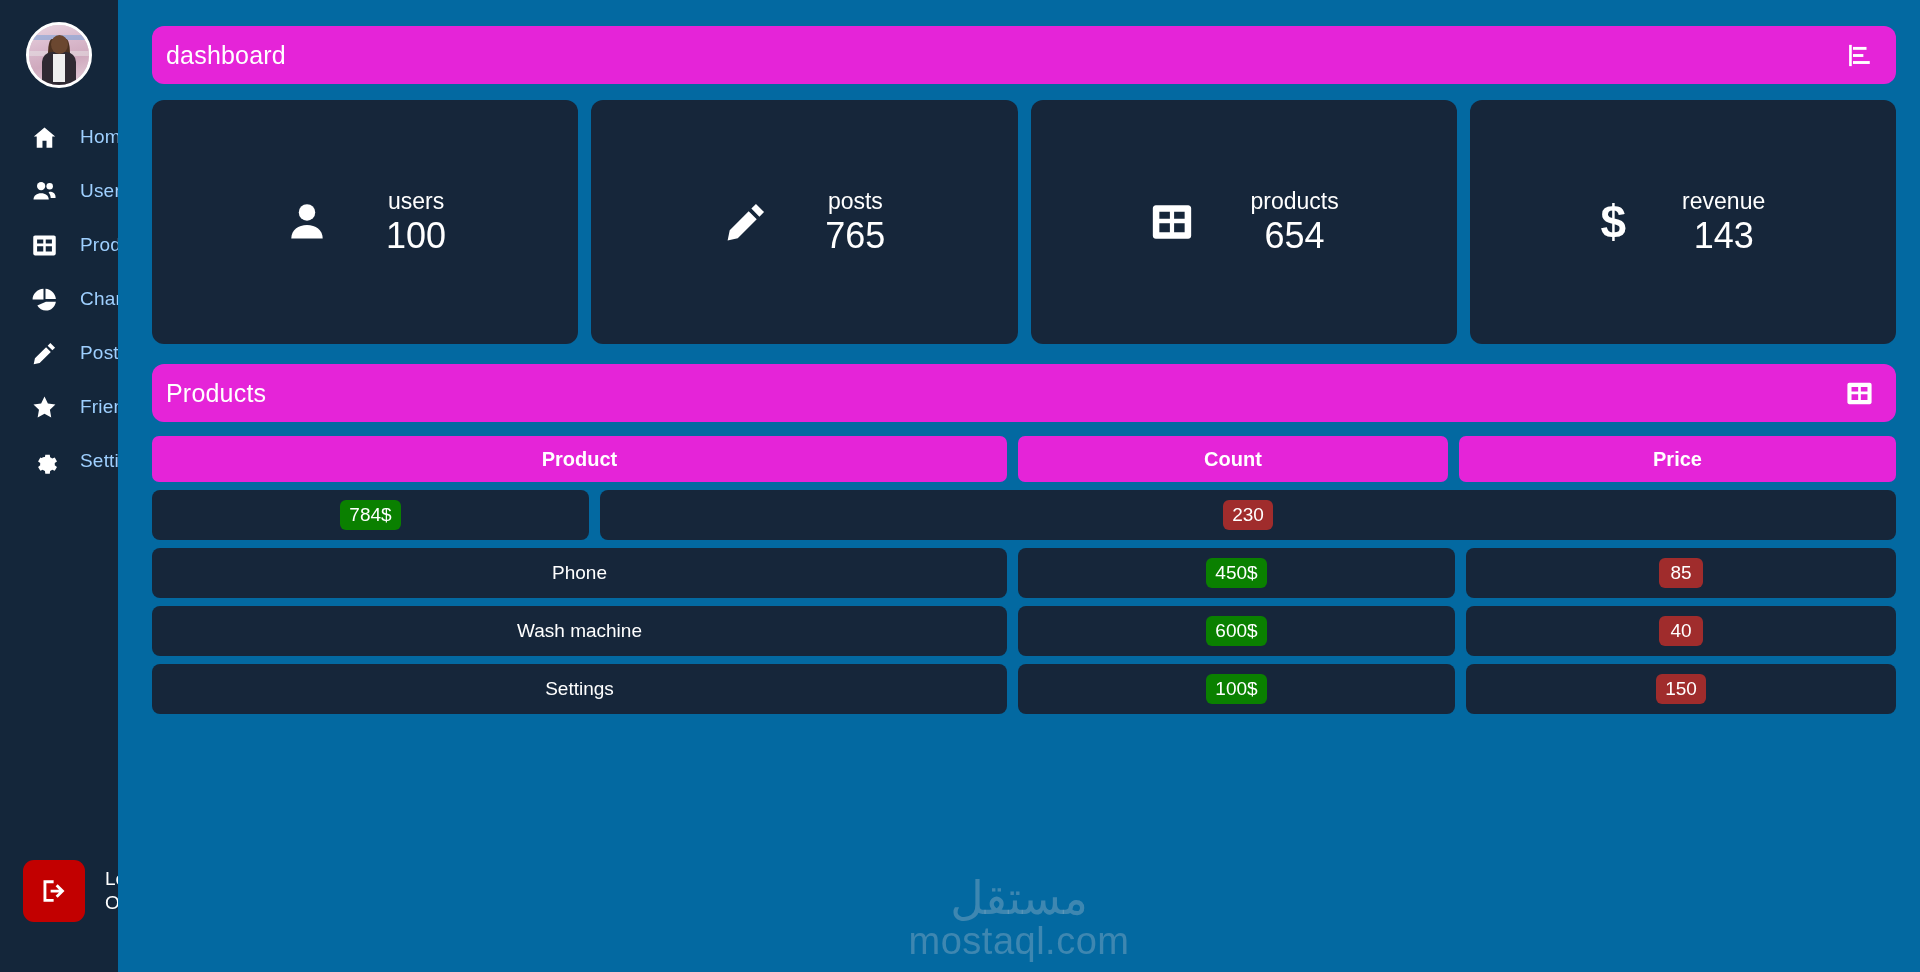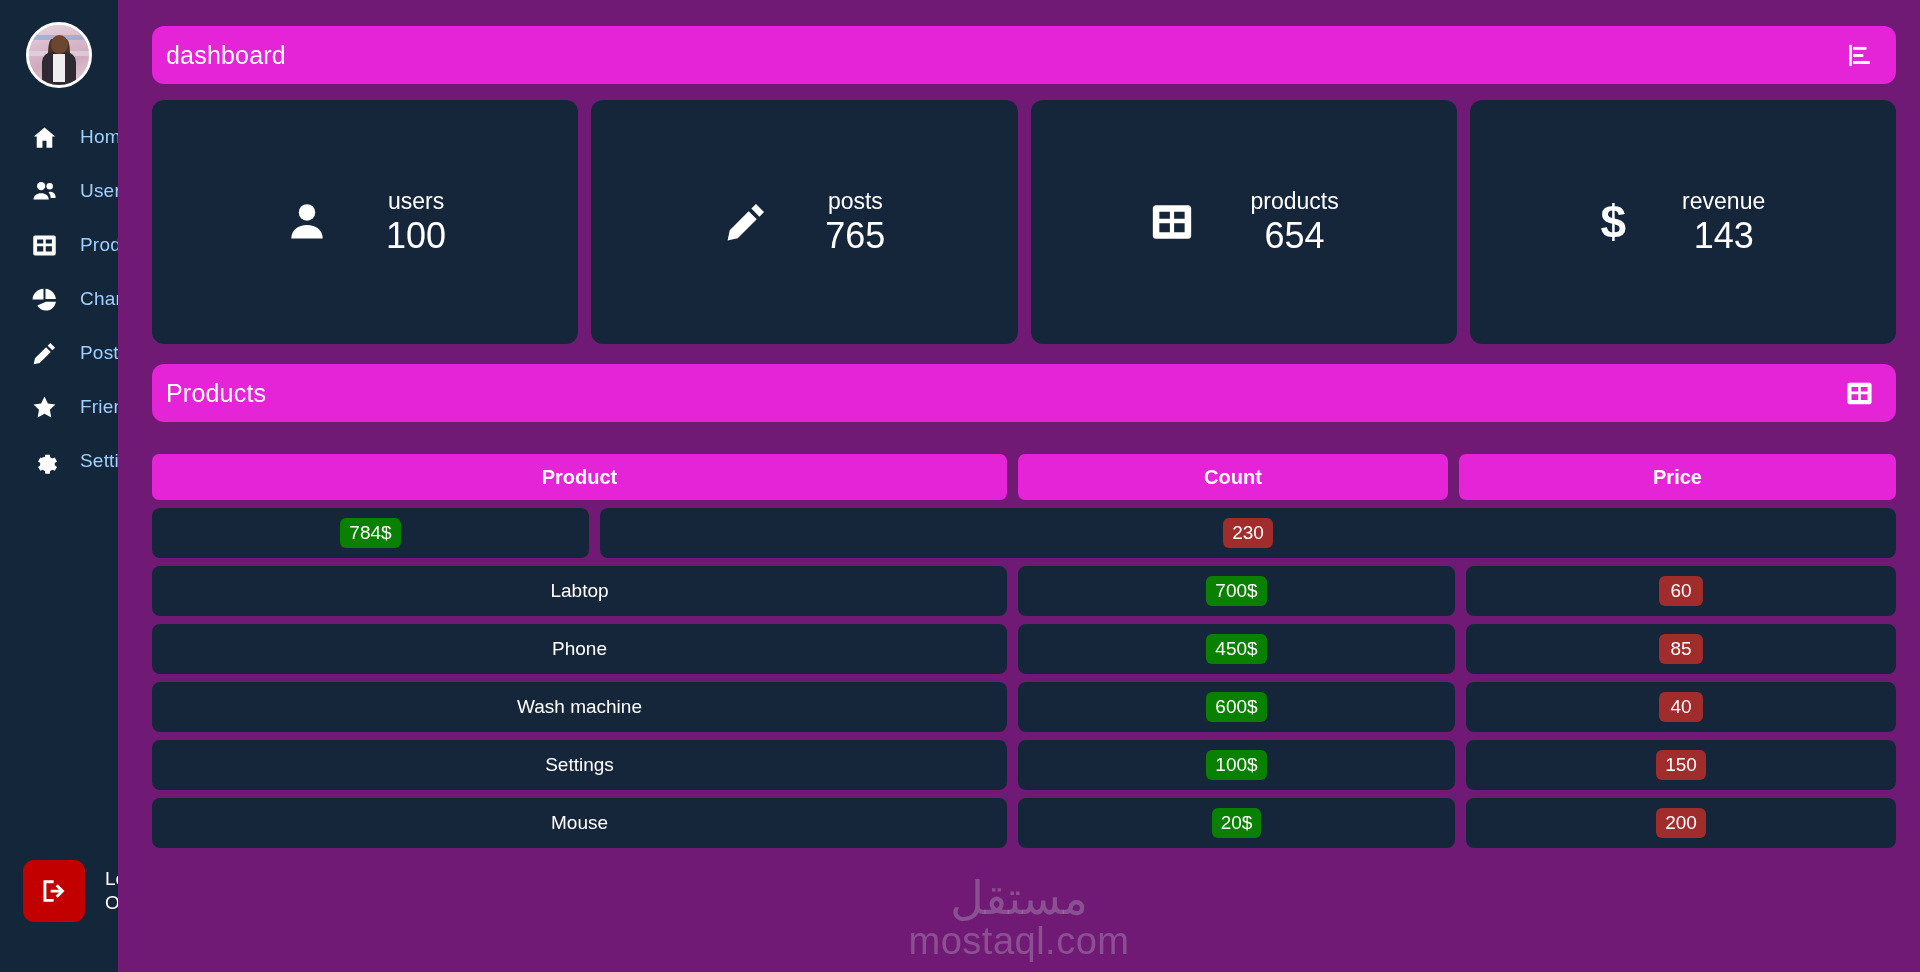--- a/index.html
+++ b/index.html
@@ -114,21 +114,21 @@
   .logout .lo-text {
     margin-left: 20px;
     color: #ffffff;
     font-size: 19px;
     line-height: 24px;
   }
 
   
   .main {
     flex: 1 1 auto;
-    background: #701a75;
+    background: #0369a1;
     padding: 26px 24px 0 34px;
     position: relative;
     overflow: hidden;
   }
 
   .bar {
     background: #e524d8;
     border-radius: 12px;
     height: 58px;
     display: flex;
@@ -158,21 +158,21 @@
   }
   .card .c-ico { color: #fff; display: flex; align-items: center; justify-content: center; }
   .card .c-ico svg { width: 46px; height: 46px; fill: #ffffff; display: block; }
   .card .c-ico.dollar { font-size: 46px; font-weight: 700; line-height: 1; color: #fff; }
   .card .c-txt { text-align: center; color: #ffffff; }
   .card .c-label { font-size: 23px; line-height: 28px; font-weight: 400; }
   .card .c-value { font-size: 36px; line-height: 42px; font-weight: 400; }
 
   .section-bar { margin-top: 20px; }
 
-  .table { margin-top: 32px; }
+  .table { margin-top: 14px; }
   .trow {
     display: flex;
     gap: 11px;
     margin-bottom: 8px;
   }
   .cell {
     background: #16263a;
     border-radius: 8px;
     height: 50px;
     display: flex;
@@ -417,29 +417,20 @@
 
       <div class="trow">
         <div class="cell c-price">
             <span class="badge green">784$</span>
           </div>
         <div class="cell c-count">
             <span class="badge red">230</span>
           </div>
       </div>
 
-      <div class="trow">
-        <div class="cell c-product">Labtop</div>
-        <div class="cell c-price">
-            <span class="badge green">700$</span>
-          </div>
-        <div class="cell c-count">
-            <span class="badge red">60</span>
-          </div>
-      </div>
 
       <div class="trow">
         <div class="cell c-product">Phone</div>
         <div class="cell c-price">
             <span class="badge green">450$</span>
           </div>
         <div class="cell c-count">
             <span class="badge red">85</span>
           </div>
       </div>
@@ -457,29 +448,20 @@
       <div class="trow">
         <div class="cell c-product">Settings</div>
         <div class="cell c-price">
             <span class="badge green">100$</span>
           </div>
         <div class="cell c-count">
             <span class="badge red">150</span>
           </div>
       </div>
 
-      <div class="trow">
-        <div class="cell c-product">Mouse</div>
-        <div class="cell c-price">
-            <span class="badge green">20$</span>
-          </div>
-        <div class="cell c-count">
-            <span class="badge red">200</span>
-          </div>
-      </div>
 
     </div>
 
     <div class="watermark">
       <div class="wm-ar">مستقل</div>
       <div class="wm-en">mostaql.com</div>
     </div>
 
   </main>
 </div>

